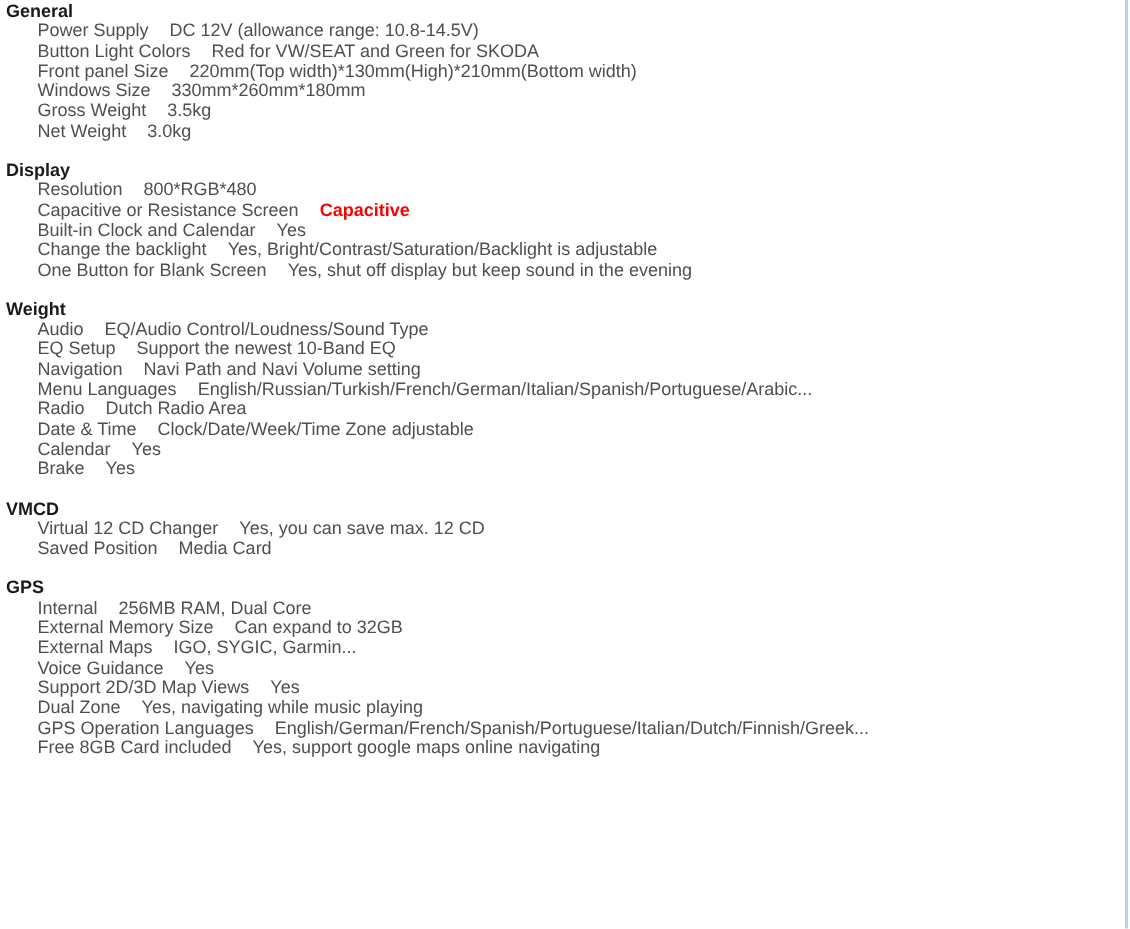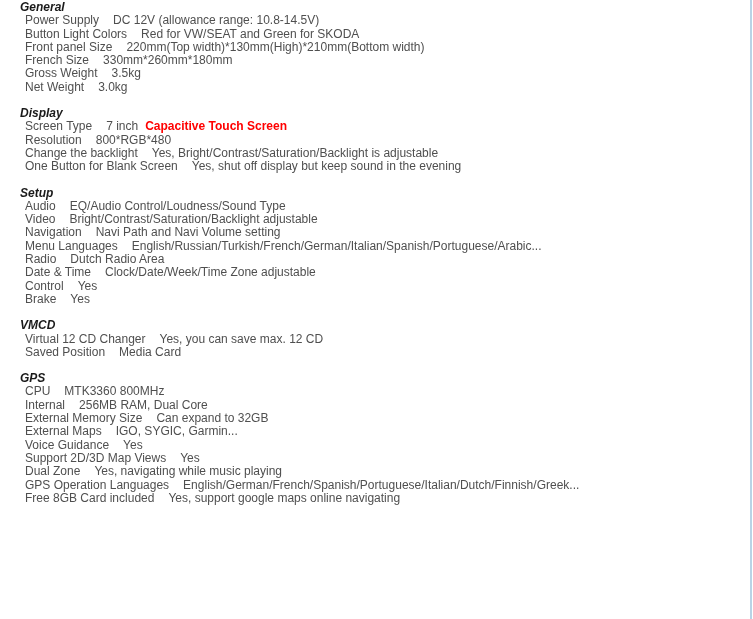--- a/index.html
+++ b/index.html
@@ -22,23 +22,22 @@
     left: 0;
     right: 4px;
   }
   .section {
     margin-bottom: 13px;
   }
   .section-title {
     font-weight: bold;
     color: var(--heading-color, #1a1a1a);
     line-height: 13.3px;
-    padding-left: 20px;
+    padding-left: 4px;
     white-space: nowrap;
-    font-style: italic;
   }
   .row {
     line-height: 13.3px;
     padding-left: 25px;
     white-space: nowrap;
   }
   .key {
     margin-right: 14px;
   }
   .val {
@@ -61,50 +60,50 @@
 </style>
 </head>
 <body style="--heading-color: #1a1a1a; --body-color: #4f4f4f; --highlight-color: #ff0000; --border-color: #b9d3e5; background: rgb(255, 255, 255);">
 
 <div class="sheet">
     <div class="section">
       <div class="section-title">General</div>
       <div class="row"><span class="key">Power Supply</span><span class="val">DC 12V (allowance range: 10.8-14.5V)</span></div>
       <div class="row"><span class="key">Button Light Colors</span><span class="val">Red for VW/SEAT and Green for SKODA</span></div>
       <div class="row"><span class="key">Front panel Size</span><span class="val">220mm(Top width)*130mm(High)*210mm(Bottom width)</span></div>
-      <div class="row"><span class="key">French Size</span><span class="val">330mm*260mm*180mm</span></div>
+      <div class="row"><span class="key">Windows Size</span><span class="val">330mm*260mm*180mm</span></div>
       <div class="row"><span class="key">Gross Weight</span><span class="val">3.5kg</span></div>
       <div class="row"><span class="key">Net Weight</span><span class="val">3.0kg</span></div>
     </div>
     <div class="section">
       <div class="section-title">Display</div>
-      <div class="row"><span class="key">Screen Type</span><span class="val">7 inch</span><span class="highlight after-val">Capacitive Touch Screen</span></div>
       <div class="row"><span class="key">Resolution</span><span class="val">800*RGB*480</span></div>
+      <div class="row"><span class="key">Capacitive or Resistance Screen</span><span class="highlight">Capacitive</span></div>
+      <div class="row"><span class="key">Built-in Clock and Calendar</span><span class="val">Yes</span></div>
       <div class="row"><span class="key">Change the backlight</span><span class="val">Yes, Bright/Contrast/Saturation/Backlight is adjustable</span></div>
       <div class="row"><span class="key">One Button for Blank Screen</span><span class="val">Yes, shut off display but keep sound in the evening</span></div>
     </div>
     <div class="section">
-      <div class="section-title">Setup</div>
+      <div class="section-title">Weight</div>
       <div class="row"><span class="key">Audio</span><span class="val">EQ/Audio Control/Loudness/Sound Type</span></div>
-      <div class="row"><span class="key">Video</span><span class="val">Bright/Contrast/Saturation/Backlight adjustable</span></div>
+      <div class="row"><span class="key">EQ Setup</span><span class="val">Support the newest 10-Band EQ</span></div>
       <div class="row"><span class="key">Navigation</span><span class="val">Navi Path and Navi Volume setting</span></div>
       <div class="row"><span class="key">Menu Languages</span><span class="val">English/Russian/Turkish/French/German/Italian/Spanish/Portuguese/Arabic...</span></div>
       <div class="row"><span class="key">Radio</span><span class="val">Dutch Radio Area</span></div>
       <div class="row"><span class="key">Date &amp; Time</span><span class="val">Clock/Date/Week/Time Zone adjustable</span></div>
-      <div class="row"><span class="key">Control</span><span class="val">Yes</span></div>
+      <div class="row"><span class="key">Calendar</span><span class="val">Yes</span></div>
       <div class="row"><span class="key">Brake</span><span class="val">Yes</span></div>
     </div>
     <div class="section">
       <div class="section-title">VMCD</div>
       <div class="row"><span class="key">Virtual 12 CD Changer</span><span class="val">Yes, you can save max. 12 CD</span></div>
       <div class="row"><span class="key">Saved Position</span><span class="val">Media Card</span></div>
     </div>
     <div class="section">
       <div class="section-title">GPS</div>
-      <div class="row"><span class="key">CPU</span><span class="val">MTK3360 800MHz</span></div>
       <div class="row"><span class="key">Internal</span><span class="val">256MB RAM, Dual Core</span></div>
       <div class="row"><span class="key">External Memory Size</span><span class="val">Can expand to 32GB</span></div>
       <div class="row"><span class="key">External Maps</span><span class="val">IGO, SYGIC, Garmin...</span></div>
       <div class="row"><span class="key">Voice Guidance</span><span class="val">Yes</span></div>
       <div class="row"><span class="key">Support 2D/3D Map Views</span><span class="val">Yes</span></div>
       <div class="row"><span class="key">Dual Zone</span><span class="val">Yes, navigating while music playing</span></div>
       <div class="row"><span class="key">GPS Operation Languages</span><span class="val">English/German/French/Spanish/Portuguese/Italian/Dutch/Finnish/Greek...</span></div>
       <div class="row"><span class="key">Free 8GB Card included</span><span class="val">Yes, support google maps online navigating</span></div>
     </div>
   </div>

